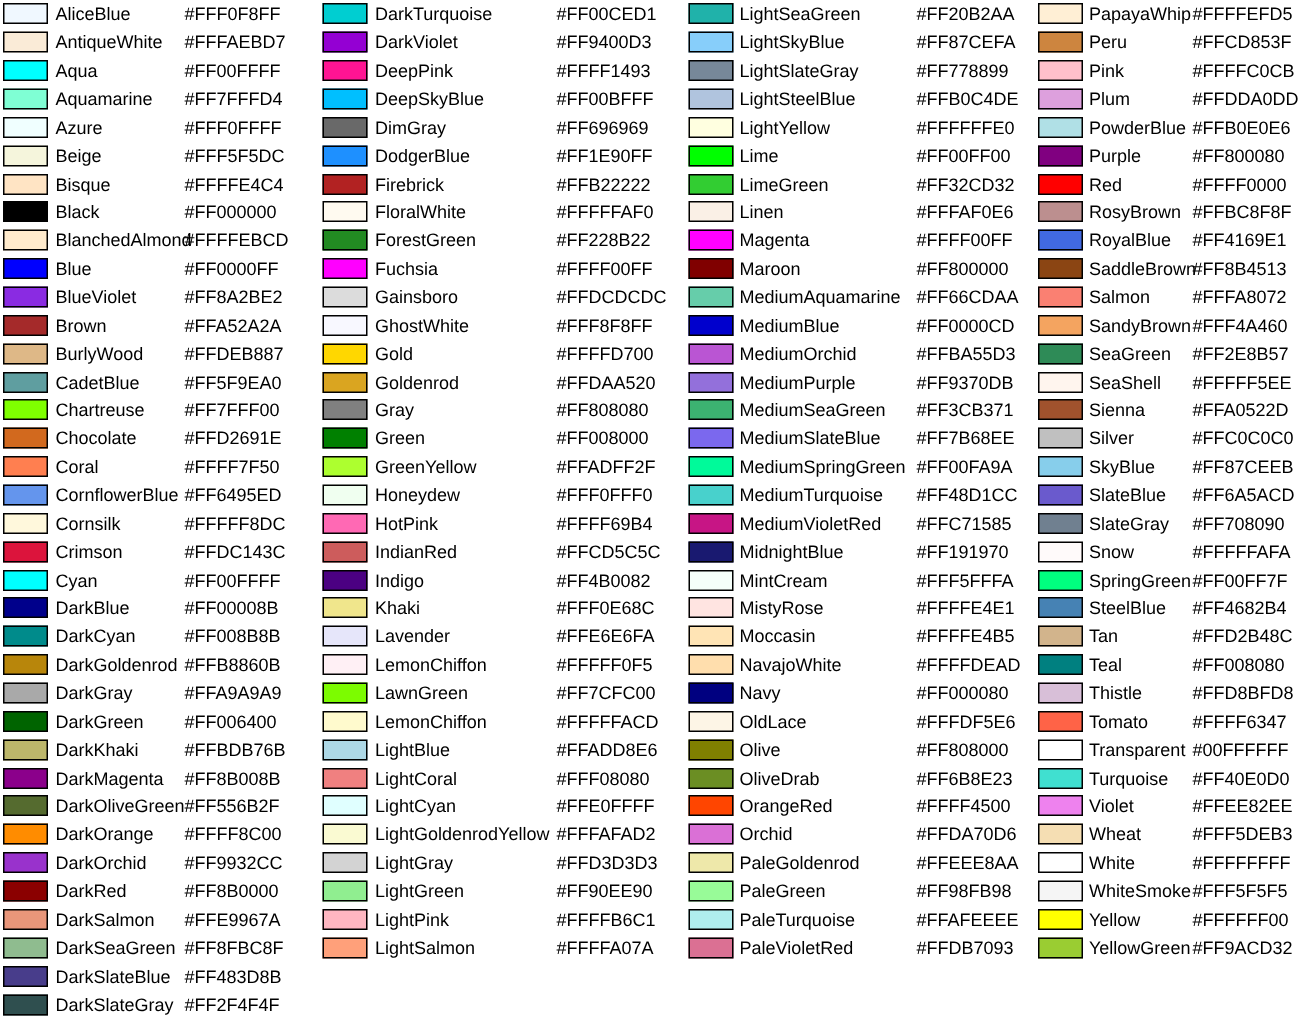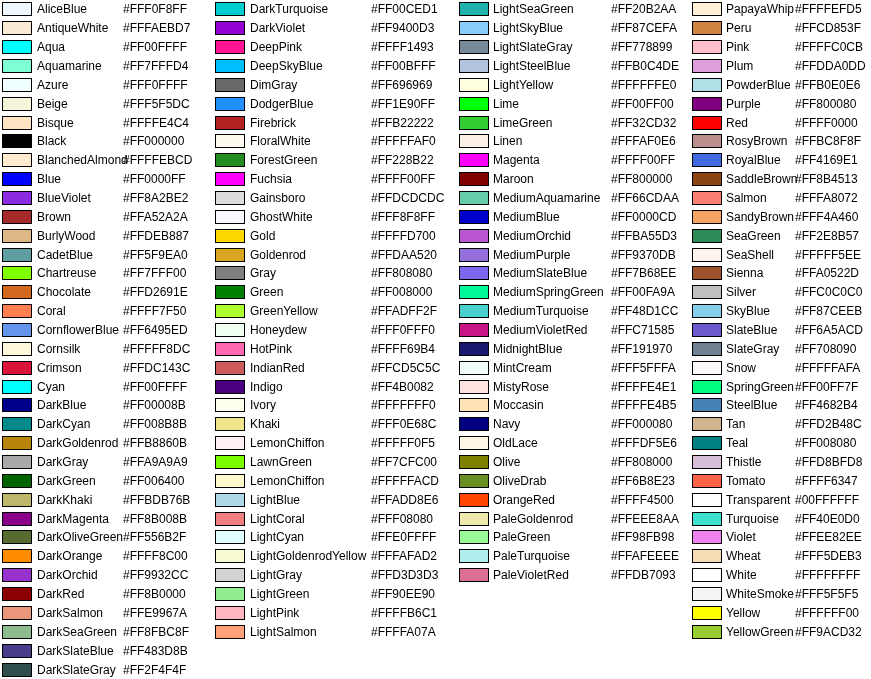--- a/index.html
+++ b/index.html
@@ -314,30 +314,30 @@
         <span class="swatch" style="background: rgb(205, 92, 92);"></span>
         <span class="name">IndianRed</span>
         <span class="hex">#FFCD5C5C</span>
       </div>
       <div class="row">
         <span class="swatch" style="background: rgb(75, 0, 130);"></span>
         <span class="name">Indigo</span>
         <span class="hex">#FF4B0082</span>
       </div>
       <div class="row">
-        <span class="swatch" style="background: rgb(255, 255, 240);"></span>
-        <span class="name">Ivory</span>
-        <span class="hex">#FFFFFFF0</span>
-      </div>
-      <div class="row">
         <span class="swatch" style="background: rgb(240, 230, 140);"></span>
         <span class="name">Khaki</span>
         <span class="hex">#FFF0E68C</span>
       </div>
       <div class="row">
+        <span class="swatch" style="background: rgb(230, 230, 250);"></span>
+        <span class="name">Lavender</span>
+        <span class="hex">#FFE6E6FA</span>
+      </div>
+      <div class="row">
         <span class="swatch" style="background: rgb(255, 240, 245);"></span>
         <span class="name">LemonChiffon</span>
         <span class="hex">#FFFFF0F5</span>
       </div>
       <div class="row">
         <span class="swatch" style="background: rgb(124, 252, 0);"></span>
         <span class="name">LawnGreen</span>
         <span class="hex">#FF7CFC00</span>
       </div>
       <div class="row">
@@ -451,20 +451,25 @@
         <span class="swatch" style="background: rgb(186, 85, 211);"></span>
         <span class="name">MediumOrchid</span>
         <span class="hex">#FFBA55D3</span>
       </div>
       <div class="row">
         <span class="swatch" style="background: rgb(147, 112, 219);"></span>
         <span class="name">MediumPurple</span>
         <span class="hex">#FF9370DB</span>
       </div>
       <div class="row">
+        <span class="swatch" style="background: rgb(60, 179, 113);"></span>
+        <span class="name">MediumSeaGreen</span>
+        <span class="hex">#FF3CB371</span>
+      </div>
+      <div class="row">
         <span class="swatch" style="background: rgb(123, 104, 238);"></span>
         <span class="name">MediumSlateBlue</span>
         <span class="hex">#FF7B68EE</span>
       </div>
       <div class="row">
         <span class="swatch" style="background: rgb(0, 250, 154);"></span>
         <span class="name">MediumSpringGreen</span>
         <span class="hex">#FF00FA9A</span>
       </div>
       <div class="row">
@@ -491,20 +496,25 @@
         <span class="swatch" style="background: rgb(255, 228, 225);"></span>
         <span class="name">MistyRose</span>
         <span class="hex">#FFFFE4E1</span>
       </div>
       <div class="row">
         <span class="swatch" style="background: rgb(255, 228, 181);"></span>
         <span class="name">Moccasin</span>
         <span class="hex">#FFFFE4B5</span>
       </div>
       <div class="row">
+        <span class="swatch" style="background: rgb(255, 222, 173);"></span>
+        <span class="name">NavajoWhite</span>
+        <span class="hex">#FFFFDEAD</span>
+      </div>
+      <div class="row">
         <span class="swatch" style="background: rgb(0, 0, 128);"></span>
         <span class="name">Navy</span>
         <span class="hex">#FF000080</span>
       </div>
       <div class="row">
         <span class="swatch" style="background: rgb(253, 245, 230);"></span>
         <span class="name">OldLace</span>
         <span class="hex">#FFFDF5E6</span>
       </div>
       <div class="row">
@@ -514,20 +524,25 @@
       </div>
       <div class="row">
         <span class="swatch" style="background: rgb(107, 142, 35);"></span>
         <span class="name">OliveDrab</span>
         <span class="hex">#FF6B8E23</span>
       </div>
       <div class="row">
         <span class="swatch" style="background: rgb(255, 69, 0);"></span>
         <span class="name">OrangeRed</span>
         <span class="hex">#FFFF4500</span>
+      </div>
+      <div class="row">
+        <span class="swatch" style="background: rgb(218, 112, 214);"></span>
+        <span class="name">Orchid</span>
+        <span class="hex">#FFDA70D6</span>
       </div>
       <div class="row">
         <span class="swatch" style="background: rgb(238, 232, 170);"></span>
         <span class="name">PaleGoldenrod</span>
         <span class="hex">#FFEEE8AA</span>
       </div>
       <div class="row">
         <span class="swatch" style="background: rgb(152, 251, 152);"></span>
         <span class="name">PaleGreen</span>
         <span class="hex">#FF98FB98</span>

